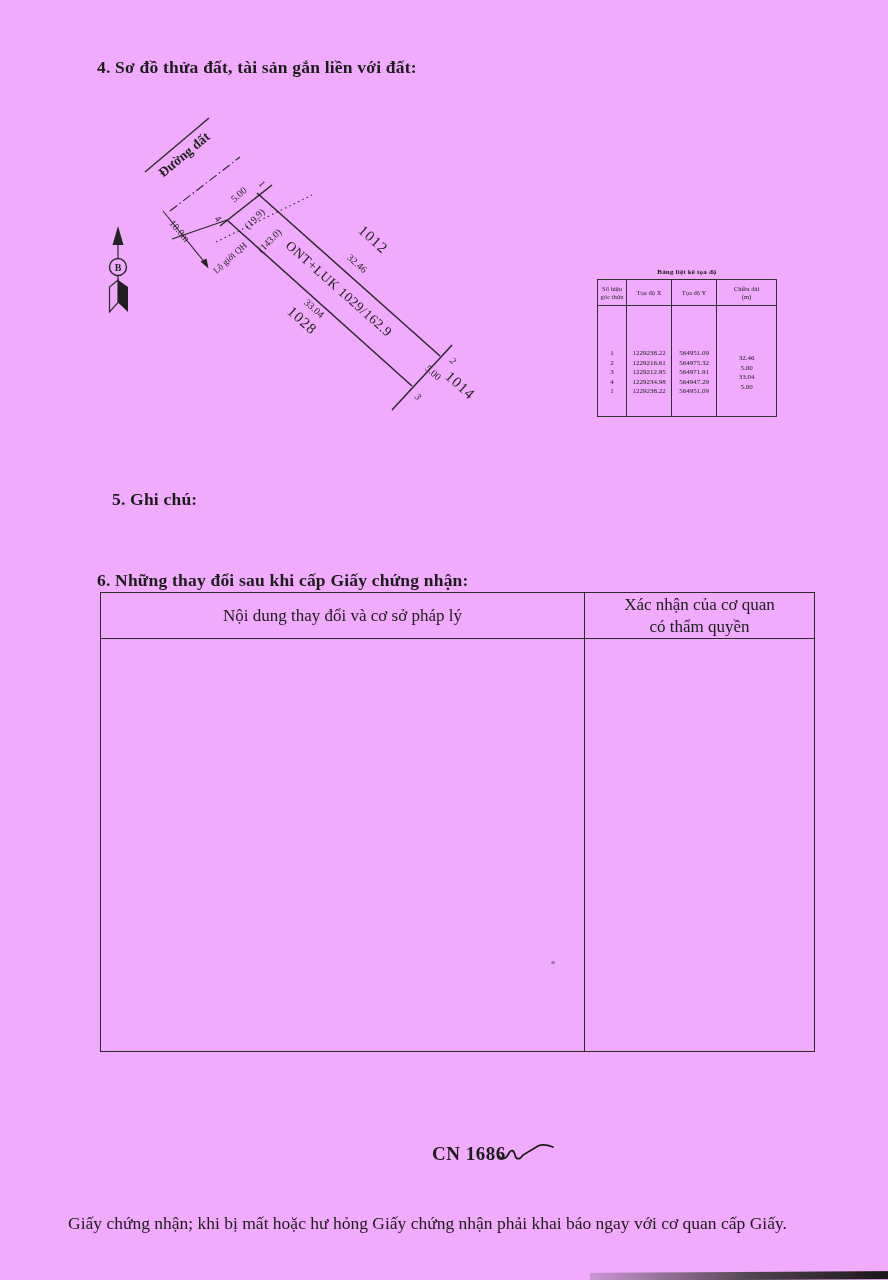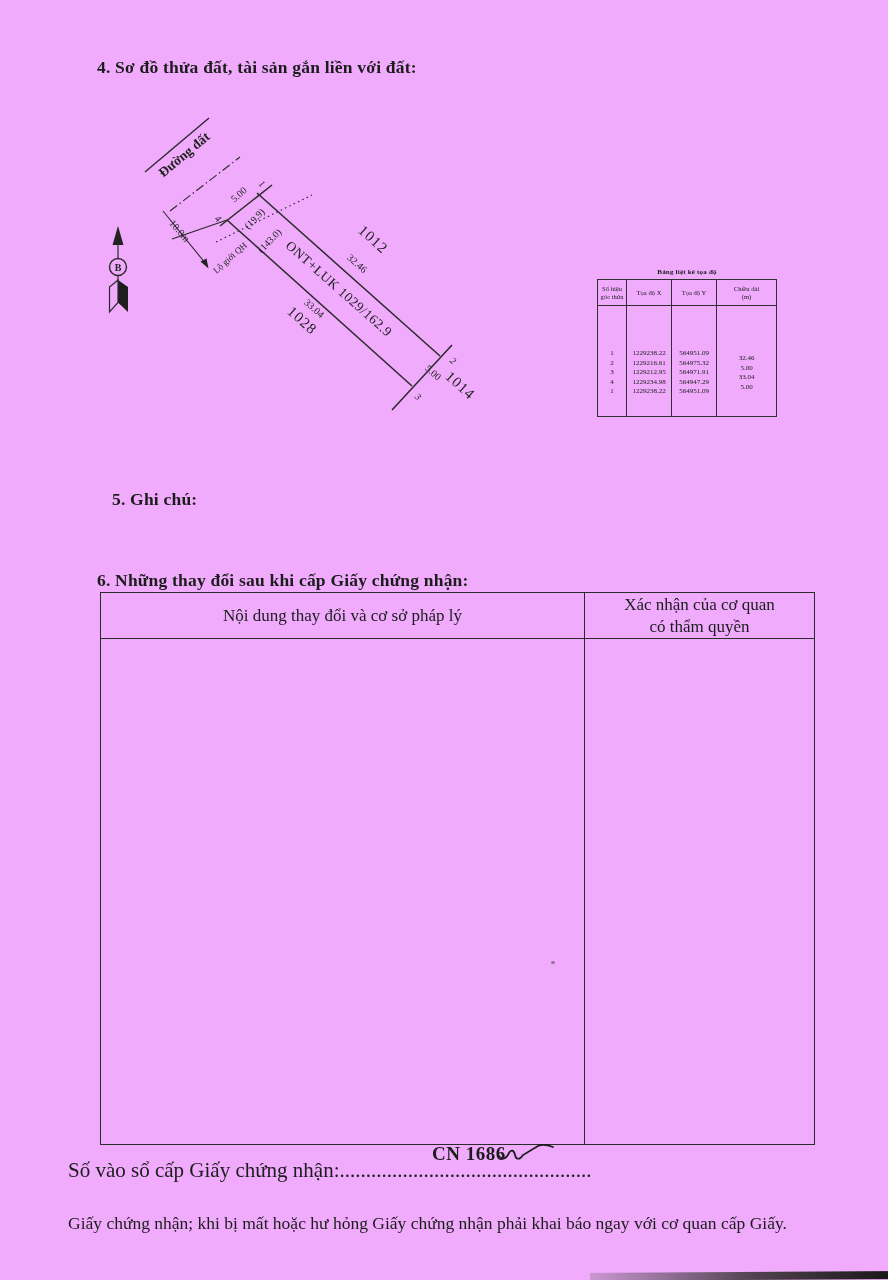--- a/index.html
+++ b/index.html
@@ -34,21 +34,21 @@
   .coord-head{display:flex;border-bottom:1.4px solid #2f2f2f;height:25px;}
   .coord-body{display:flex;flex:1;}
   .cc{border-right:1.2px solid #2f2f2f;box-sizing:border-box;text-align:center;}
   .cc:last-child{border-right:none;}
   .c1{width:29px;} .c2{width:45px;} .c3{width:45px;} .c4{flex:1;}
   .coord-head .cc{display:flex;flex-direction:column;align-items:center;justify-content:center;line-height:1.15;}
   .coord-body .cc{padding-top:43px;font-size:7px;line-height:9.6px;}
   .coord-body .c4{padding-top:48px;}
 
   
-  .change-table{left:100px;top:592px;width:715px;height:553px;border:1.8px solid #2b2b2b;box-sizing:border-box;display:flex;flex-direction:column;}
+  .change-table{left:100px;top:592px;width:715px;height:460px;border:1.8px solid #2b2b2b;box-sizing:border-box;display:flex;flex-direction:column;}
   .change-head{display:flex;border-bottom:1.8px solid #2b2b2b;height:45px;}
   .change-body{display:flex;flex:1;}
   .ch-left{width:484px;border-right:1.4px solid #2b2b2b;box-sizing:border-box;display:flex;align-items:center;justify-content:center;}
   .ch-right{flex:1;display:flex;flex-direction:column;align-items:center;justify-content:center;line-height:1.25;}
   .change-head div{font-size:17px;}
   .cb-left{width:484px;border-right:1.4px solid #2b2b2b;box-sizing:border-box;}
   .cb-right{flex:1;}
 
   
   .registry{left:68px;top:1158px;font-size:21px;white-space:nowrap;}
@@ -180,23 +180,20 @@
         <span>Xác nhận của cơ quan</span>
         <span>có thẩm quyền</span>
       </div>
     </div>
     <div class="change-body">
       <div class="cb-left"></div>
       <div class="cb-right"></div>
     </div>
   </div>
 
-  <div class="abs registry">
-    <span>Số vào sổ cấp Giấy chứng nhận:</span><span>................................................</span>
-  </div>
   <div class="abs registry-number">CN 1686</div>
   <svg class="abs" style="left:496px;top:1143px;" width="60" height="26" viewBox="0 0 60 26">
     <path d="M2,12 C6,18 10,16 13,10 C15,6 18,7 19,12 C20,17 24,17 27,12 L42,3 C46,1 52,2 57,4" fill="none" stroke="#1c1c1c" stroke-width="1.7" stroke-linecap="round"></path>
   </svg>
 
   <div class="abs notice">
     <div>Giấy chứng nhận; khi bị mất hoặc hư hỏng Giấy chứng nhận phải khai báo ngay với cơ quan cấp Giấy.</div>
   </div>
 
   <div class="abs scan-speck"></div>

